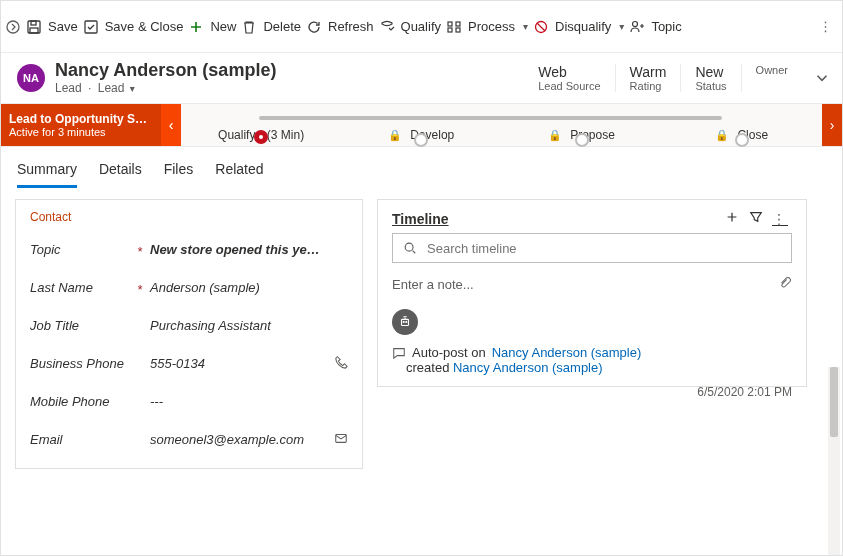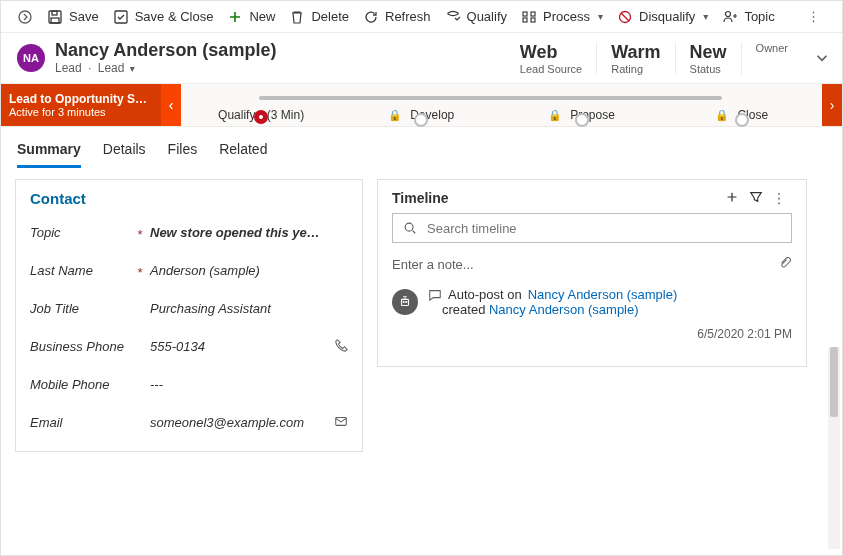--- a/index.html
+++ b/index.html
@@ -1,78 +1,78 @@
 <!DOCTYPE html>
 <html><head>
 <meta charset="utf-8">
 <style>
   * { box-sizing: border-box; }
   html, body { margin:0; padding:0; font-family: "Segoe UI", Arial, sans-serif; font-size:13px; color:#323130; background:#fff; }
   .root { width:843px; height:556px; position:relative; overflow:hidden; border:1px solid #e1e1e1; }
   
-  .cmdbar { display:flex; align-items:center; height:32px; border-bottom:1px solid #edebe9; padding:0 16px; gap:14px; }
+  .cmdbar { display:flex; align-items:center; height:52px; border-bottom:1px solid #edebe9; padding:0 4px; gap:5px; }
   .cmd-first { width:16px; display:flex; justify-content:center; }
   .cmd { display:flex; align-items:center; gap:6px; cursor:pointer; white-space:nowrap; }
   .cmd svg, .cmd .glyph { width:16px; height:16px; flex:0 0 auto; }
   .cmd-label { font-size:13px; color:#323130; }
   .chev { font-size:10px; color:#605e5c; margin-left:2px; }
   .cmd-overflow { margin-left:auto; padding:0 4px; }
   
   .header { display:flex; align-items:center; height:50px; padding:0 0 0 16px; }
   .avatar { width:28px; height:28px; border-radius:50%; background:#881798; color:#fff; font-size:11px; display:flex; align-items:center; justify-content:center; font-weight:600; margin-right:10px; }
   .title-block { flex:1 1 auto; }
   .title { font-size:18px; font-weight:600; line-height:1.1; }
   .subtitle { font-size:12px; color:#605e5c; display:flex; align-items:center; gap:6px; }
   .stats { display:flex; align-items:stretch; }
   .stat { padding:0 14px; border-left:1px solid #edebe9; }
   .stat:first-child { border-left:none; }
-  .stat-val { font-size:18px; font-weight:700; }
+  .stat-val { font-size:14px; font-weight:400; }
   .stat-label { font-size:11px; color:#605e5c; }
   .header-chev { width:40px; display:flex; align-items:center; justify-content:center; color:#605e5c; cursor:pointer; }
   
   .bpf { position:relative; height:44px; background:#faf9f8; border-top:1px solid #edebe9; border-bottom:1px solid #edebe9; display:flex; align-items:stretch; }
   .bpf-orange { background:#d83b01; color:#fff; width:160px; padding:4px 8px; font-size:12px; display:flex; flex-direction:column; justify-content:center; }
   .bpf-orange .l1 { font-weight:600; white-space:nowrap; overflow:hidden; text-overflow:ellipsis; }
   .bpf-nav { width:20px; background:#d83b01; display:flex; align-items:center; justify-content:center; color:#fff; font-size:14px; cursor:pointer; }
   .bpf-nav.left { filter:brightness(1.15); }
   .bpf-nav.right { margin-left:auto; }
   .bpf-stages { flex:1 1 auto; position:relative; display:flex; align-items:flex-end; padding-bottom:4px; }
   .bpf-line { position:absolute; top:12px; left:78px; right:100px; height:4px; background:#bdbdbd; border-radius:2px; }
   .stage { flex:1 1 0; text-align:center; position:relative; font-size:12px; color:#323130; }
   .stage .dot { width:14px; height:14px; border-radius:50%; background:#fff; border:2px solid #bdbdbd; position:absolute; top:5px; left:50%; transform:translateX(-50%); }
   .stage.active .dot { width:14px; height:14px; border:5px solid #c50f1f; top:2px; }
   .stage .lock { font-size:11px; color:#605e5c; margin-right:4px; }
   .stage-label { display:inline-flex; align-items:center; gap:4px; }
   
   .tabs { display:flex; gap:22px; padding:8px 16px 0; border-bottom:1px solid #fff; }
   .tab { padding:6px 0 8px; font-size:14px; color:#323130; cursor:pointer; }
-  .tab.sel { font-weight:700; border-bottom:3px solid #0078d4; }
+  .tab.sel { font-weight:400; border-bottom:3px solid #0078d4; }
   
   .body { display:flex; gap:14px; padding:10px 14px 0 14px; height:calc(100% - 40px - 50px - 44px - 36px); overflow:hidden; position:relative; }
   .card { border:1px solid #e1dfdd; background:#fff; }
-  .card-title { font-size:15px; font-weight:700; padding:10px 14px 6px; color:#0369a1; }
+  .card-title { font-size:12px; font-weight:400; padding:10px 14px 6px; color:#c2410c; }
   .left-col { width:348px; display:flex; flex-direction:column; gap:14px; overflow:hidden; }
   .right-col { flex:1 1 auto; display:flex; flex-direction:column; overflow:hidden; }
   
   .frow { display:flex; align-items:center; min-height:38px; padding:0 14px;font-style:italic; }
   .flabel { width:120px; font-size:13px; color:#323130; position:relative; }
   .req-red { color:#a4262c; position:absolute; right:8px; top:2px; }
   .req-blue { color:#0078d4; position:absolute; right:8px; top:2px; }
   .fval { flex:1 1 auto; font-size:13px; color:#323130; display:flex; align-items:center; justify-content:space-between; }
   .fval .icon { color:#605e5c; }
   .topic-val { font-weight:600; white-space:nowrap; overflow:hidden; text-overflow:ellipsis; max-width:170px; }
   
-  .timeline-hdr { display:flex; align-items:flex-start; padding:10px 14px 6px; }
+  .timeline-hdr { display:flex; align-items:flex-end; padding:10px 14px 6px;text-decoration:underline; }
   .timeline-hdr .t-title { font-size:14px; font-weight:600; flex:1 1 auto; }
   .timeline-hdr .t-act { width:24px; text-align:center; color:#605e5c; cursor:pointer; font-size:14px; }
   .search { margin:0 14px 8px; border:1px solid #bdbdbd; height:30px; display:flex; align-items:center; padding:0 10px; color:#605e5c; gap:8px; }
   .search input { border:none; outline:none; flex:1; font-size:13px; color:#323130; background:transparent; }
   .noterow { margin:0 14px 10px; display:flex; align-items:center; color:#605e5c; height:26px; }
   .noterow .clip { margin-left:auto; color:#605e5c; }
-  .post { margin:0 14px; display:flex; gap:10px; }
+  .post { margin:0 14px; display:flex; gap:10px;flex-direction:column; }
   .post-ico { width:26px; height:26px; border-radius:50%; background:#5c5c5c; color:#fff; display:flex; align-items:center; justify-content:center; font-size:13px; flex:0 0 auto; margin-top:2px;}
   .post-body { flex:1 1 auto; }
   .post-line1 { display:flex; align-items:center; gap:6px; font-size:13px; }
   .post-line1 .link { color:#0067b8; }
   .post-line2 { font-size:13px; color:#323130; margin-left:14px; }
   .post-line2 .link { color:#0067b8; }
   .post-time { text-align:right; font-size:12px; color:#605e5c; margin:10px 14px 0 0; }
   
   .scroll-track { position:absolute; right:2px; top:178px; width:12px; bottom:4px; background:#f3f2f1; }
   .scroll-thumb { position:absolute; left:2px; right:2px; top:0; height:70px; background:#c8c6c4; border-radius:2px; }

